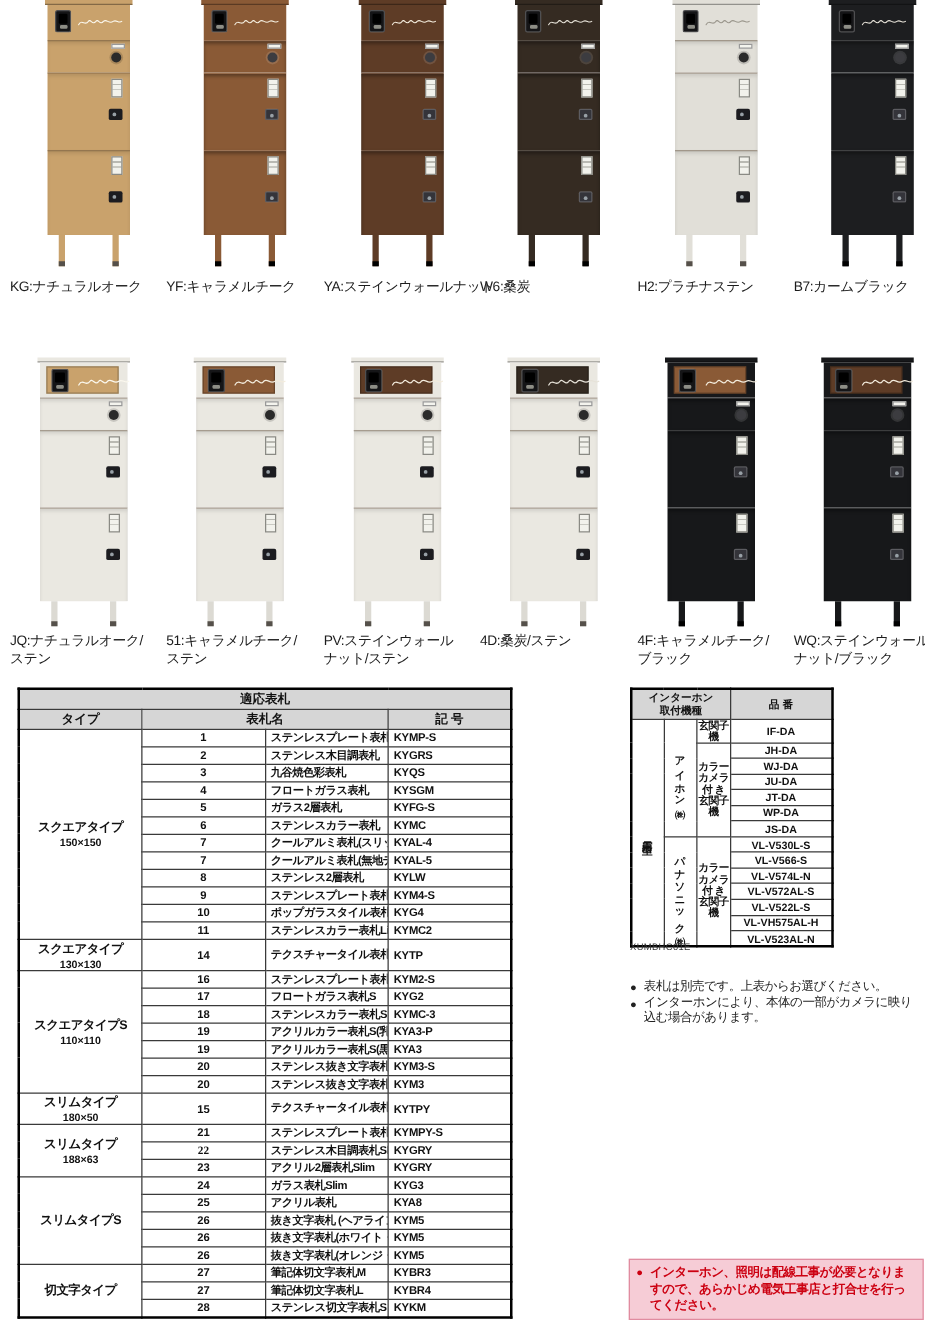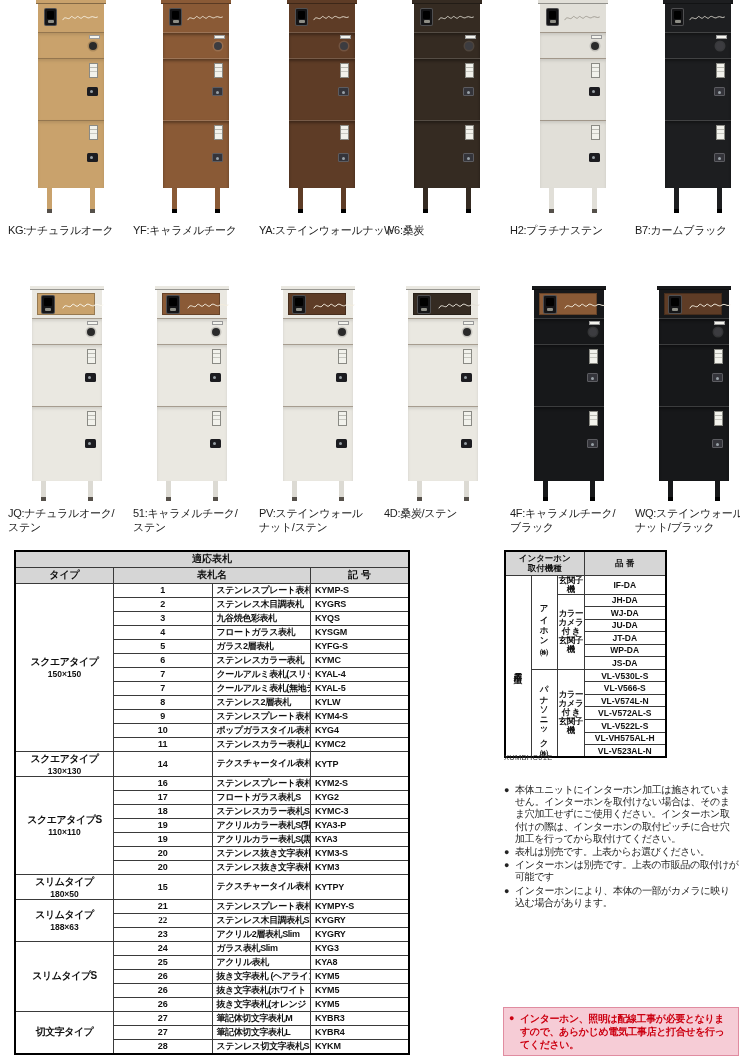--- a/index.html
+++ b/index.html
@@ -859,23 +859,21 @@
           <td>VL-VH575AL-H</td>
         </tr>
         <tr>
           <td>VL-V523AL-N</td>
         </tr>
       </tbody>
   </table>
   <div id="intercom-footnote">XUMBHC01E</div>
 
   <div id="notes">
-      <div class="note">本体ユニットにインターホン加工は施されていません。インターホンを取付けない場合は、そのまま穴加工せずにご使用ください。インターホン取付けの際は、インターホンの取付ピッチに合せ穴加工を行ってから取付けてください。</div>
       <div class="note">表札は別売です。上表からお選びください。</div>
-      <div class="note">インターホンは別売です。上表の市販品の取付けが可能です</div>
       <div class="note">インターホンにより、本体の一部がカメラに映り込む場合があります。</div>
     </div>
 
   <div id="warning-box">
     <div id="warning-text">インターホン、照明は配線工事が必要となりますので、あらかじめ電気工事店と打合せを行ってください。</div>
   </div>
 
 </div>
 
 </body></html>

